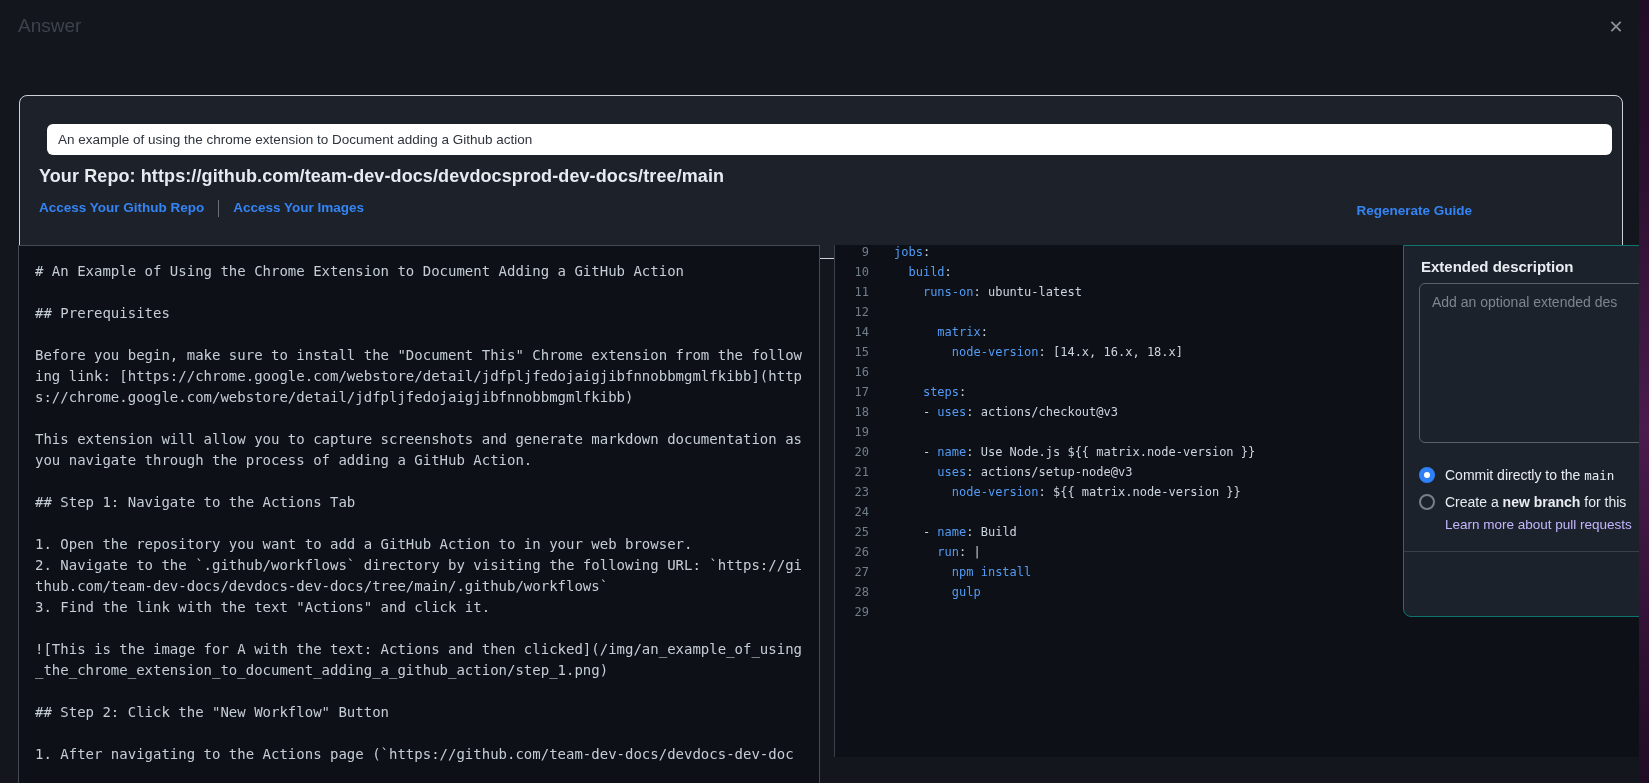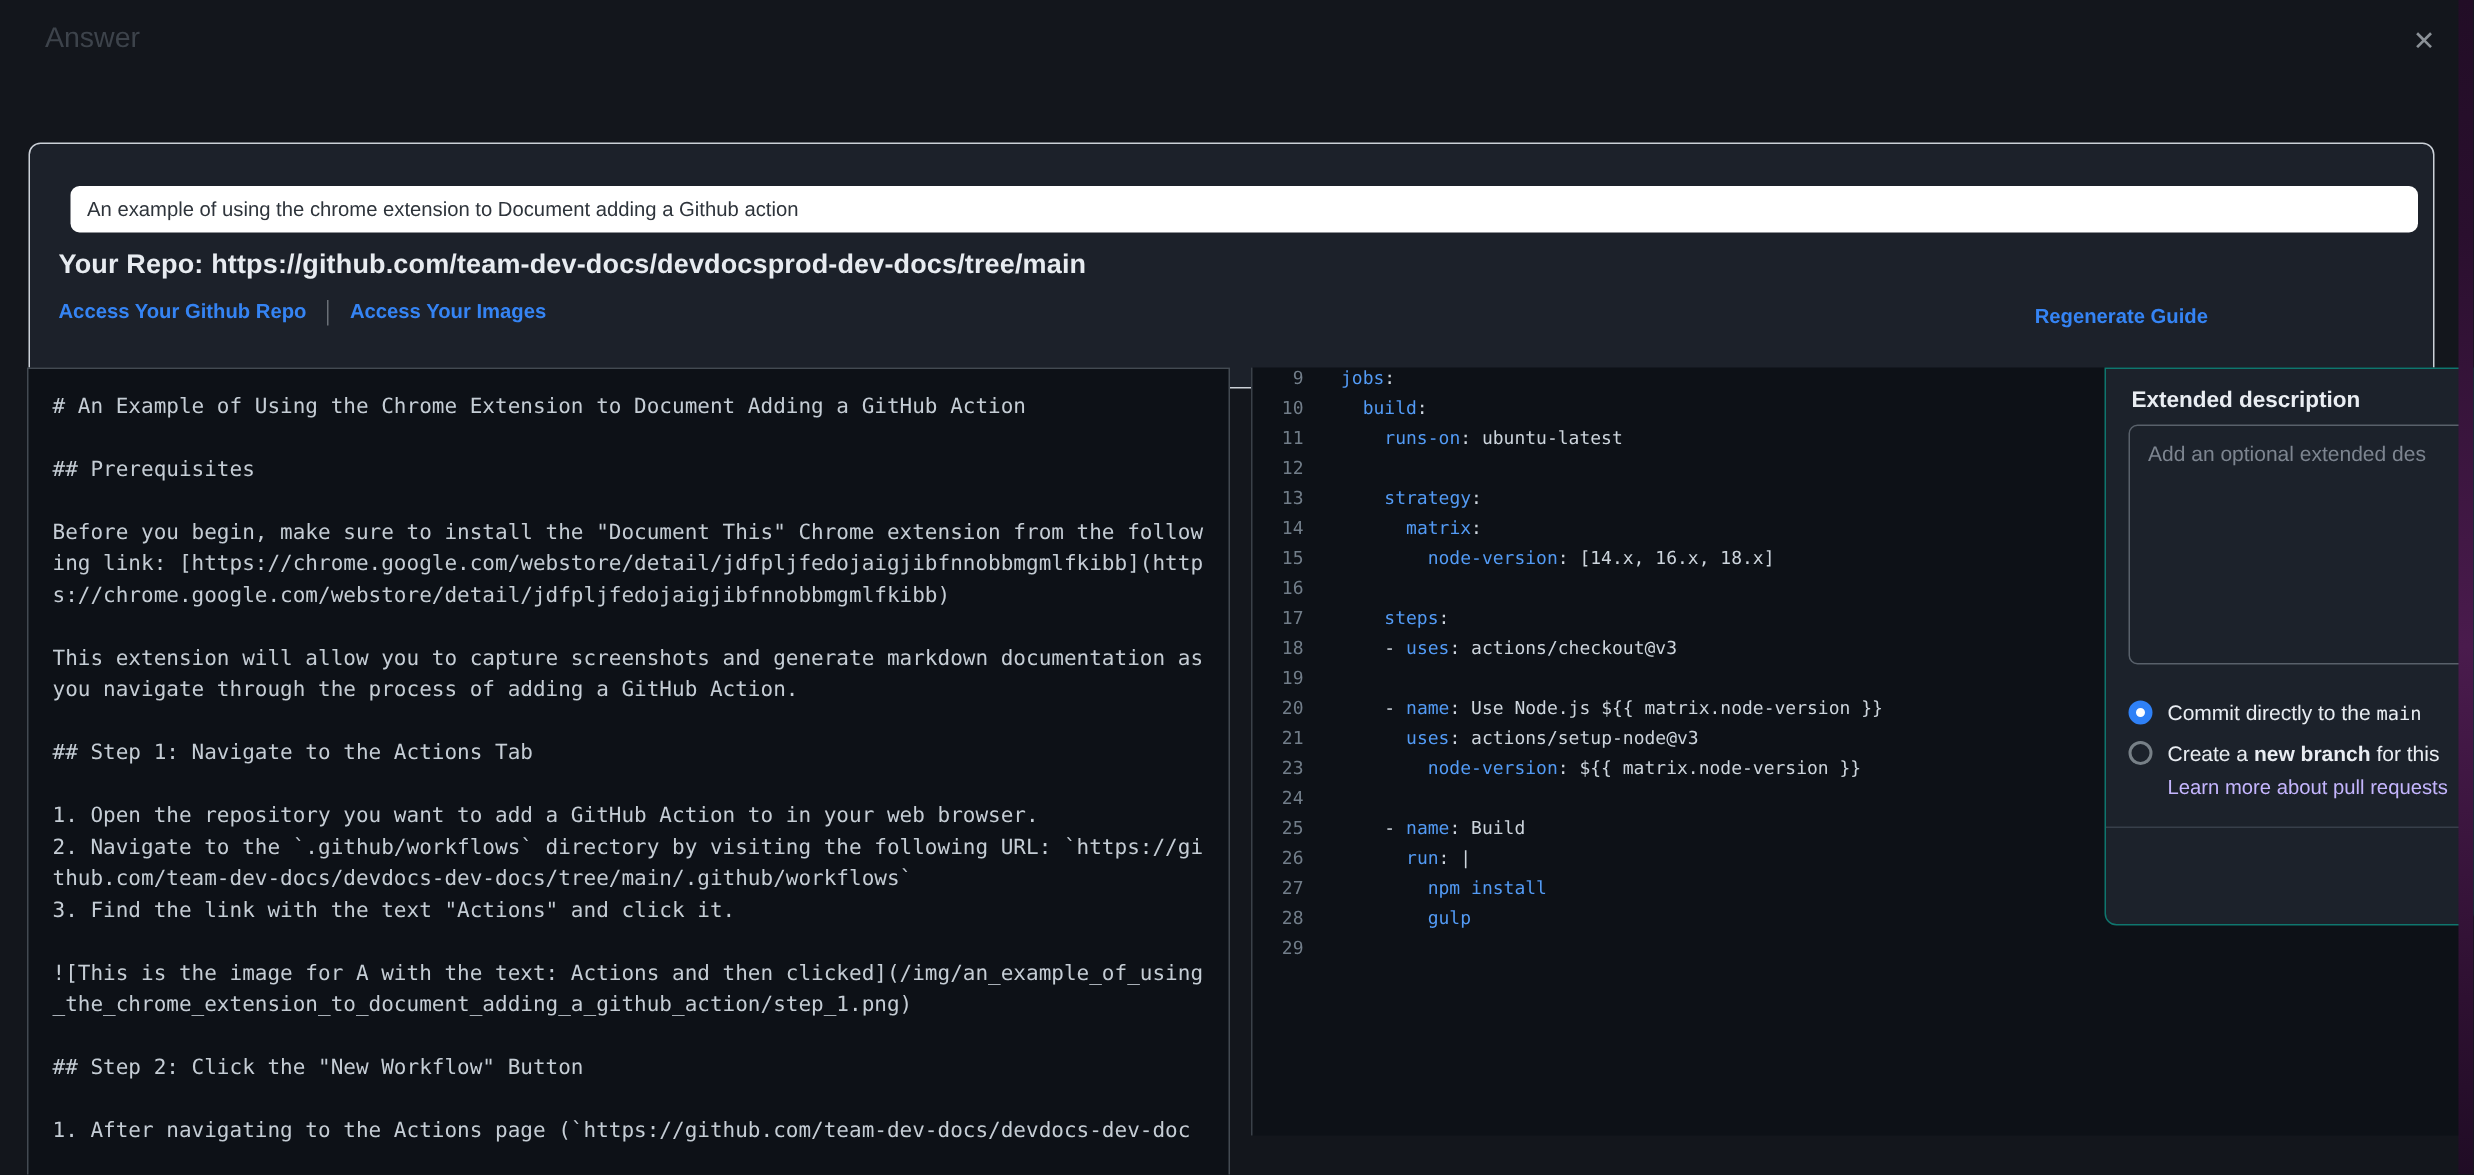--- a/index.html
+++ b/index.html
@@ -2,21 +2,21 @@
 <html><head>
 <meta charset="utf-8">
 <style>
   html,body{margin:0;padding:0;}
   body{
     width:1649px;height:783px;overflow:hidden;position:relative;
     background:#13161c;
     font-family:"Liberation Sans",sans-serif;
   }
   
-  .answer-title{position:absolute;left:18px;top:15px;font-size:19px;font-weight:500;color:#3d434b;margin-left:12px;}
+  .answer-title{position:absolute;left:18px;top:15px;font-size:19px;font-weight:500;color:#3d434b;}
   .close-btn{position:absolute;left:1602px;top:13px;width:28px;height:28px;color:#8b9197;
     font-size:18px;line-height:28px;text-align:center;cursor:pointer;}
   
   .header-panel{position:absolute;left:19px;top:95px;width:1604px;height:164px;box-sizing:border-box;
     background:#1c212a;border:1px solid #ccd1d8;border-radius:8px;}
   .query-input{position:absolute;left:27px;top:28px;width:1565px;height:31px;box-sizing:border-box;
     background:#ffffff;border:none;border-radius:6px;padding:0 11px;
     font-family:"Liberation Sans",sans-serif;font-size:13.5px;color:#2e343b;outline:none;}
   .repo-line{position:absolute;left:19px;top:70px;font-size:18px;font-weight:700;color:#e7ebf0;letter-spacing:.1px;}
   .links-row{position:absolute;left:19px;top:104px;display:flex;gap:14px;height:18px;}
@@ -109,24 +109,20 @@
       </div>
       <div class="codeline">
         <span class="ln">11</span>
         <span class="lc"><span class="tk-p">    </span><span class="tk-k">runs-on</span><span class="tk-p">:</span><span class="tk-v"> ubuntu-latest</span></span>
       </div>
       <div class="codeline">
         <span class="ln">12</span>
         <span class="lc"></span>
       </div>
       <div class="codeline">
-        <span class="ln">13</span>
-        <span class="lc"><span class="tk-p">    </span><span class="tk-k">strategy</span><span class="tk-p">:</span></span>
-      </div>
-      <div class="codeline">
         <span class="ln">14</span>
         <span class="lc"><span class="tk-p">      </span><span class="tk-k">matrix</span><span class="tk-p">:</span></span>
       </div>
       <div class="codeline">
         <span class="ln">15</span>
         <span class="lc"><span class="tk-p">        </span><span class="tk-k">node-version</span><span class="tk-p">:</span><span class="tk-v"> [14.x, 16.x, 18.x]</span></span>
       </div>
       <div class="codeline">
         <span class="ln">16</span>
         <span class="lc"></span>

